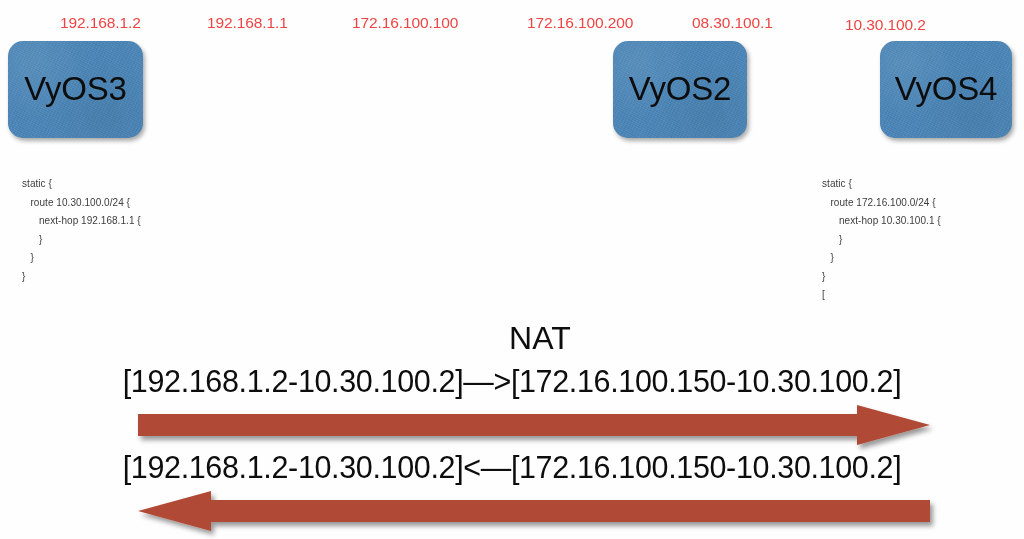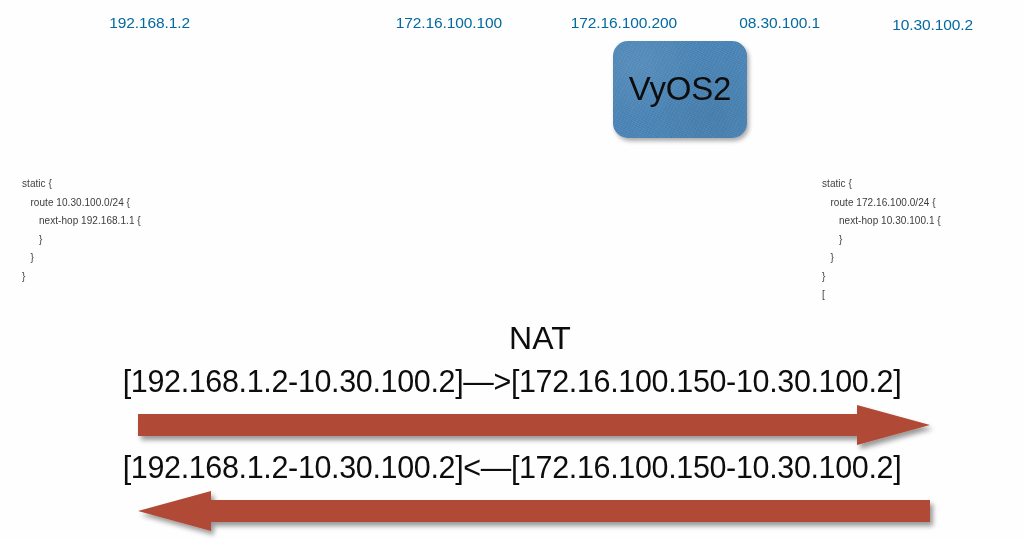--- a/index.html
+++ b/index.html
@@ -24,24 +24,24 @@
     width: 1024px;
     height: 539px;
     background: #fefefe;
   }
 
   
   .ip-label {
     position: absolute;
     font-size: 15.5px;
     line-height: 18px;
-    color: #0369a1;
+    color: #ef4444;
     white-space: nowrap;
     letter-spacing: -0.1px;
-    text-align: right;
+    text-align: left;
   }
 
   
   .device {
     position: absolute;
     border-radius: 15px;
     background-color: #4a86b8;
     background-image:
       radial-gradient(circle at 18% 22%, rgba(255,255,255,0.075) 0%, rgba(255,255,255,0) 42%),
       radial-gradient(circle at 72% 78%, rgba(0,0,0,0.05) 0%, rgba(0,0,0,0) 46%),
@@ -100,27 +100,34 @@
     position: absolute;
     overflow: visible;
   }
 </style>
 </head>
 <body>
 
 <div id="canvas">
 
   <div class="ip-label" style="left:60px;  top:14px; width:130px;">192.168.1.2</div>
+  <div class="ip-label" style="left:207px; top:14px; width:130px;">192.168.1.1</div>
   <div class="ip-label" style="left:352px; top:14px; width:150px;">172.16.100.100</div>
   <div class="ip-label" style="left:527px; top:14px; width:150px;">172.16.100.200</div>
   <div class="ip-label" style="left:692px; top:14px; width:128px;">08.30.100.1</div>
   <div class="ip-label" style="left:845px; top:16px; width:128px;">10.30.100.2</div>
 
+  <div class="device" style="left:8px;   top:41px; width:135px; height:97px;">
+    <span class="device-label">VyOS3</span>
+  </div>
   <div class="device" style="left:613px; top:41px; width:134px; height:97px;text-align:center;">
     <span class="device-label">VyOS2</span>
+  </div>
+  <div class="device" style="left:880px; top:41px; width:132px; height:97px;">
+    <span class="device-label">VyOS4</span>
   </div>
 
   <div class="config-block" style="left:22px;  top:175px;">static {
    route 10.30.100.0/24 {
       next-hop 192.168.1.1 {
       }
    }
 }</div>
   <div class="config-block" style="left:822px; top:175px;">static {
    route 172.16.100.0/24 {

